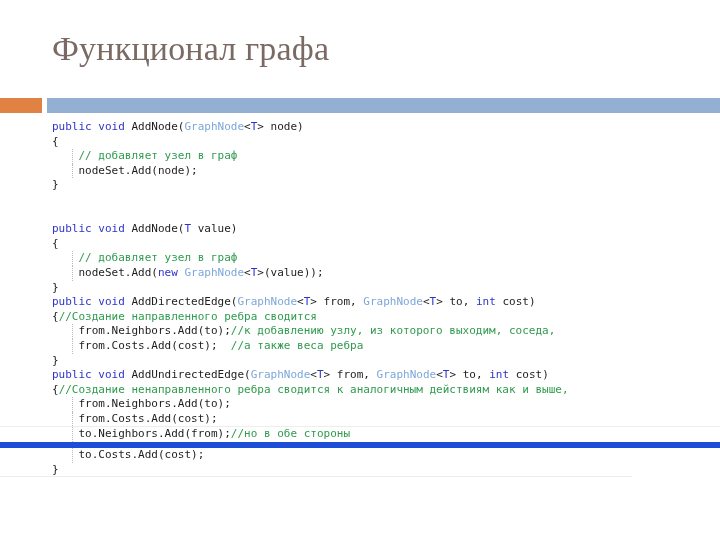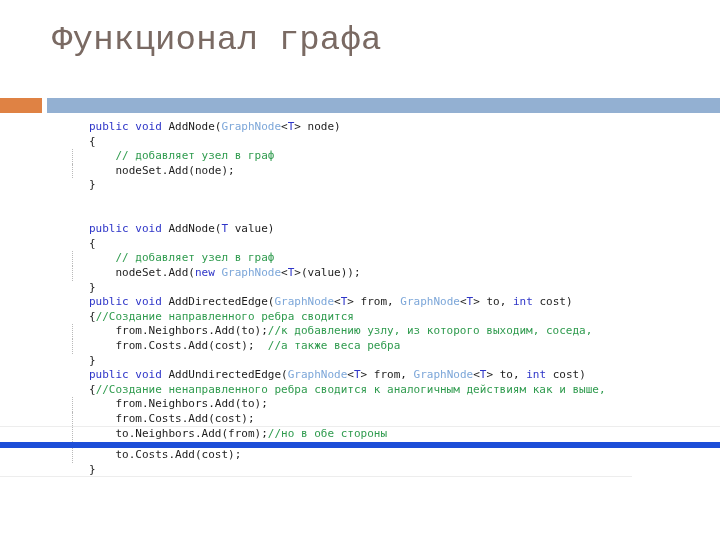--- a/index.html
+++ b/index.html
@@ -12,22 +12,22 @@
     height: 540px;
     overflow: hidden;
     font-family: "Liberation Sans", sans-serif;
     position: relative;
   }
 
   
   .slide-title {
     position: absolute;
     left: 52px;
-    top: 21px;
-    font-family: Liberation Mono, monospace;
+    top: 30px;
+    font-family: Liberation Serif, serif;
     font-size: 34px;
     font-weight: 400;
     color: #7a6a63;
     letter-spacing: 0.2px;
     white-space: nowrap;
     text-align: center;
   }
 
   
   .rule-band {
@@ -61,21 +61,21 @@
     top: 120px;
     width: 720px;
     font-family: "DejaVu Sans Mono", "Liberation Mono", monospace;
     font-size: 11px;
     line-height: 14.6px;
     color: #1d1d1d;
     white-space: pre;
   }
   .code-line {
     position: relative;
-    padding-left: 89px;
+    padding-left: 52px;
     height: 14.6px;
     white-space: pre;
   }
 
   
   .code-line.guide::before {
     content: "";
     position: absolute;
     left: 72px;
     top: 0;

